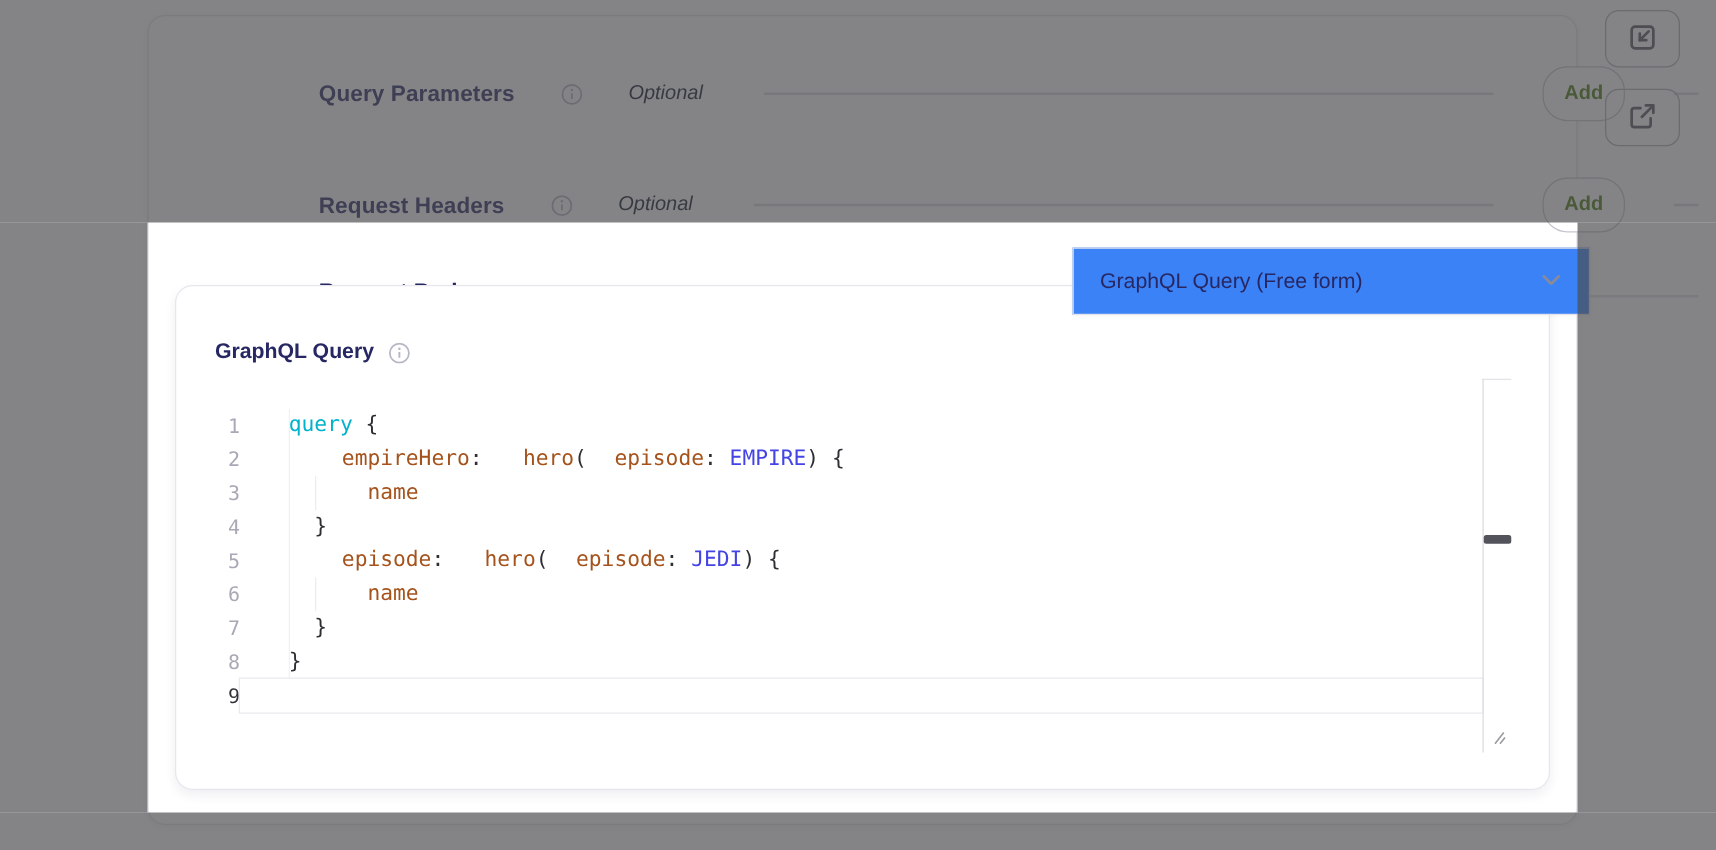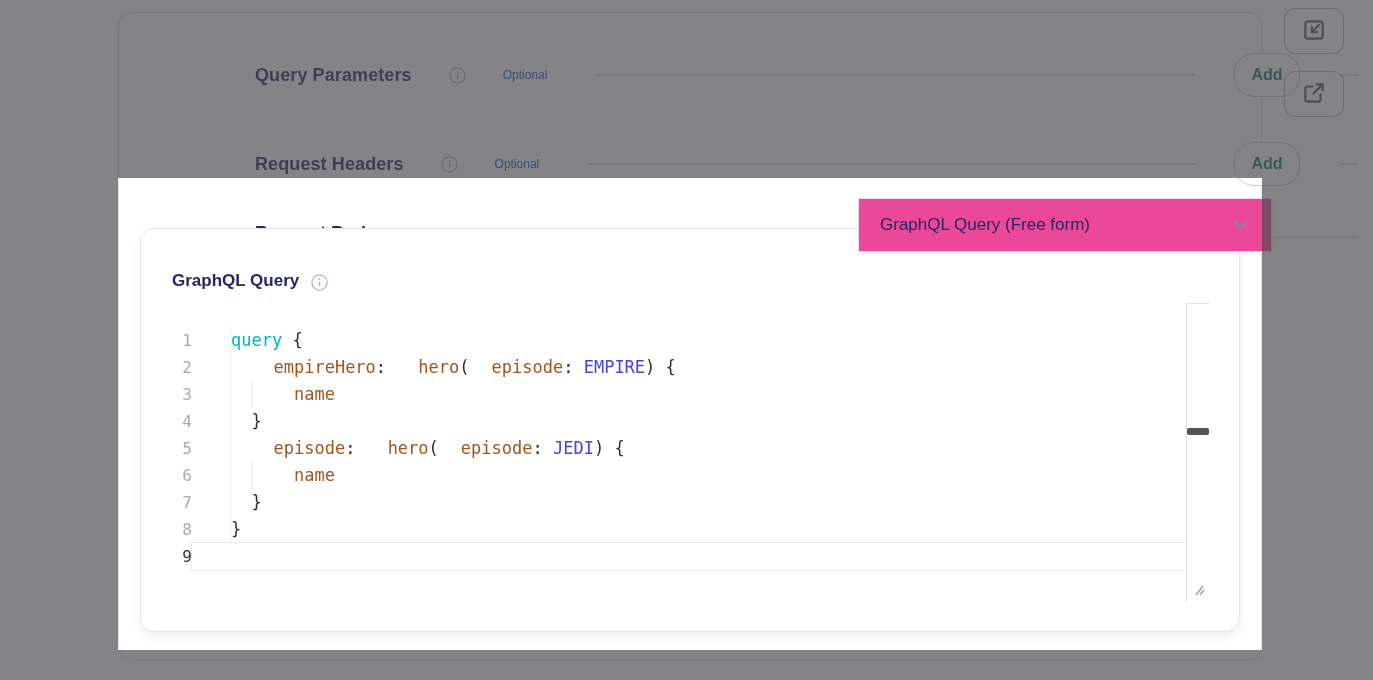--- a/index.html
+++ b/index.html
@@ -9,43 +9,43 @@
   
   .card { position:absolute; left:118px; top:12px; width:1144px; height:648px;
           background:#ffffff; border:1px solid #e3e3ea; border-radius:14px;
           box-shadow:0 1px 4px rgba(30,30,60,0.05); }
 
   
   .param-row { position:absolute; left:136px; width:1104px; height:44px;
                display:flex; align-items:center;gap:25px; }
   .row-qp { top:40px; } .row-rh { top:129px; }
   .sec-label { font-size:18px; font-weight:700; color:#272763; letter-spacing:.1px; white-space:nowrap; }
-  .opt { font-size:12px; color:#1d4ed8; margin-left:12px; white-space:nowrap; }
+  .opt { font-size:16px; font-style:italic; color:#0f172a; margin-left:12px; white-space:nowrap; }
   .info { display:inline-block; width:17px; height:17px; margin-left:12px; flex:none; }
   .hline { height:2px; background:#d9d9df; border-radius:1px; }
   .grow { flex:1; margin:0 14px 0 24px; }
   .stub { width:20px; margin-left:14px; }
   .add-btn { width:66px; height:44px; flex:none; background:#ffffff;
              border:1.5px solid #c6c6d0; border-radius:20px;
-             font-family:"Liberation Sans",sans-serif; font-size:16px; font-weight:700; color:#0f766e;
+             font-family:"Liberation Sans",sans-serif; font-size:16px; font-weight:700; color:#4d7c0f;
              display:flex; align-items:center; justify-content:center; cursor:pointer; }
 
   
   .icon-btn { position:absolute; left:1284px; width:60px; height:46px; background:transparent;
               border:1.5px solid #b0b0bc; border-radius:11px;
               display:flex; align-items:center; justify-content:center; cursor:pointer; }
   .icon-btn svg { stroke:#565660; }
   .btn-collapse { top:8px; } .btn-external { top:71px; }
 
   
   .rb-title { position:absolute; left:136px; top:210px; font-size:18px; font-weight:700; color:#272763; }
   .rb-divider { position:absolute; left:303px; top:223px; width:937px; height:2px; background:#e4e4ea; border-radius:1px; }
 
   .type-select { position:absolute; left:858px; top:198px; width:414px; height:54px; z-index:3;
-                 background:#ec4899; border:1px solid #e2e2ea; border-radius:0;
+                 background:#3b82f6; border:1px solid #e2e2ea; border-radius:0;
                  display:flex; align-items:center; padding:0 22px 0 21px; cursor:pointer;
                  box-shadow:0 1px 3px rgba(30,30,70,0.06); }
   .type-select .val { font-size:17px; color:#272763; flex:1; white-space:nowrap; }
   .chev { flex:none; margin-left:10px; }
 
   .gql-box { position:absolute; left:140px; top:228px; width:1100px; height:404px; z-index:2;
              background:#ffffff; border:1px solid #e6e6ee; border-radius:14px;
              box-shadow:0 4px 9px rgba(30,30,70,0.07); }
   .gql-label-row { position:absolute; left:31px; top:42px; display:flex; align-items:flex-end; }
   .gql-label { font-size:17px; font-weight:700; color:#272763; }

